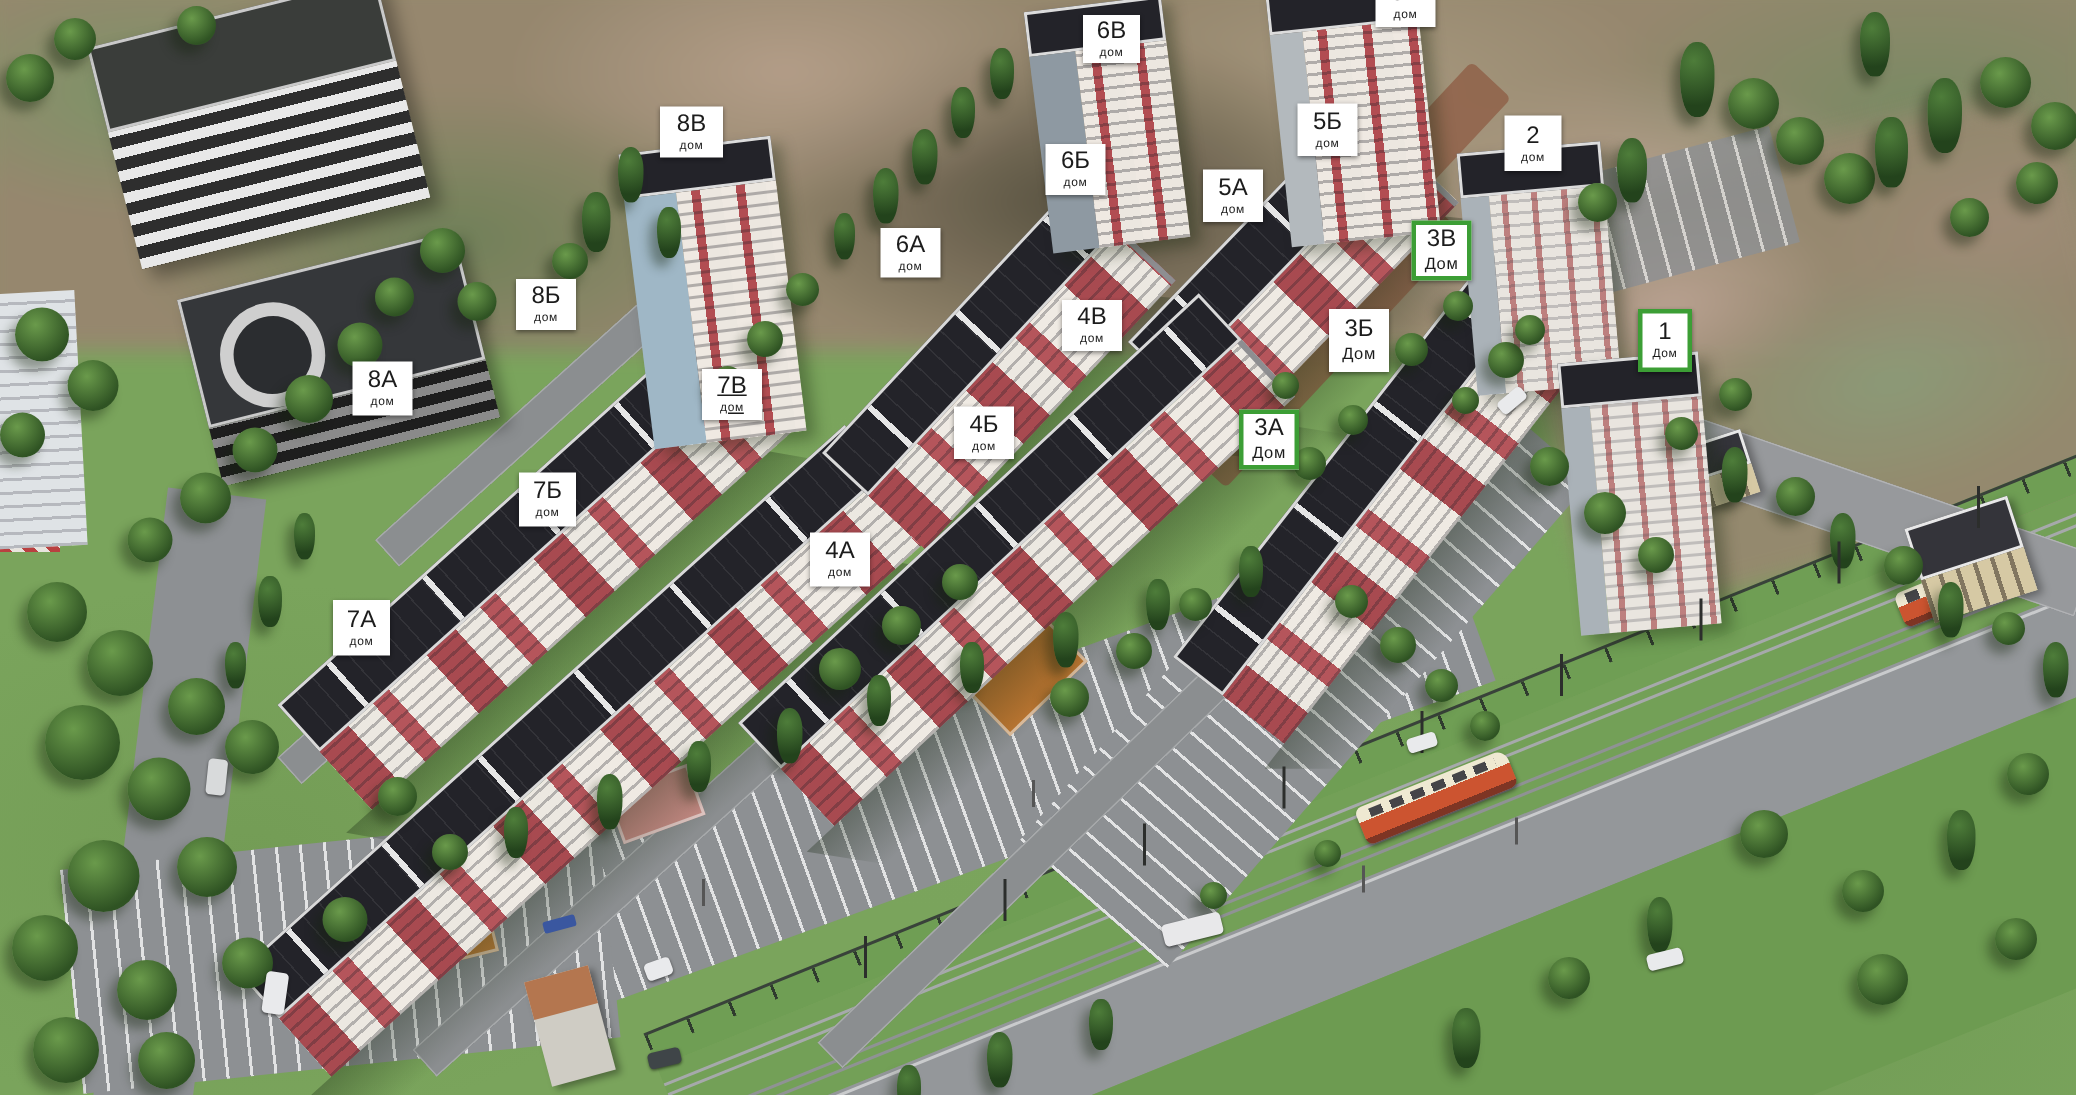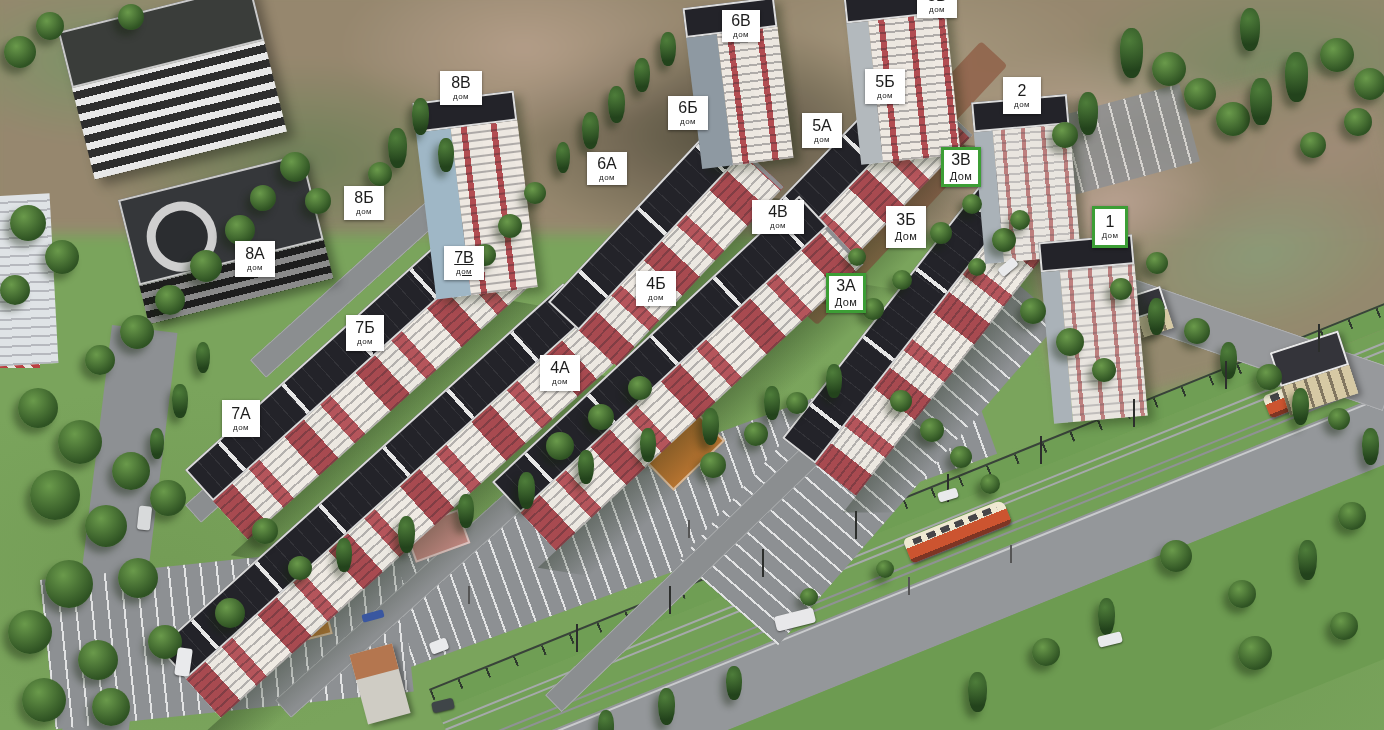--- a/index.html
+++ b/index.html
@@ -391,57 +391,57 @@
         <span class="sub">дом</span>
       </div>
     <div class="lbl" style="left:865px;top:69px;width:40px;height:35px;">
         <span class="big">5Б</span>
         <span class="sub">дом</span>
       </div>
     <div class="lbl" style="left:1003px;top:77px;width:38px;height:37px;">
         <span class="big">2</span>
         <span class="sub">дом</span>
       </div>
-    <div class="lbl" style="left:668px;top:96px;width:40px;height:34px;">
+    <div class="lbl" style="left:697px;top:96px;width:40px;height:34px;">
         <span class="big">6Б</span>
         <span class="sub">дом</span>
       </div>
     <div class="lbl" style="left:802px;top:113px;width:40px;height:35px;justify-content:center;">
         <span class="big">5А</span>
         <span class="sub">дом</span>
       </div>
     <div class="lbl dom green" style="left:941px;top:147px;width:40px;height:40px;">
         <span class="big">3В</span>
         <span class="sub">Дом</span>
       </div>
     <div class="lbl" style="left:587px;top:152px;width:40px;height:33px;">
         <span class="big">6А</span>
         <span class="sub">дом</span>
       </div>
     <div class="lbl" style="left:344px;top:186px;width:40px;height:34px;">
         <span class="big">8Б</span>
         <span class="sub">дом</span>
       </div>
-    <div class="lbl" style="left:708px;top:200px;width:52px;height:34px;margin-left:44px;">
+    <div class="lbl" style="left:708px;top:200px;width:40px;height:34px;">
         <span class="big">4В</span>
         <span class="sub">дом</span>
       </div>
     <div class="lbl dom" style="left:886px;top:206px;width:40px;height:42px;">
         <span class="big">3Б</span>
         <span class="sub">Дом</span>
       </div>
     <div class="lbl green" style="left:1092px;top:206px;width:36px;height:42px;">
         <span class="big">1</span>
         <span class="sub">Дом</span>
       </div>
     <div class="lbl" style="left:235px;top:241px;width:40px;height:36px;">
         <span class="big">8А</span>
         <span class="sub">дом</span>
       </div>
-    <div class="lbl" style="left:444px;top:246px;width:40px;height:34px;text-decoration:underline;">
+    <div class="lbl" style="left:468px;top:246px;width:40px;height:34px;text-decoration:underline;">
         <span class="big">7В</span>
         <span class="sub">дом</span>
       </div>
     <div class="lbl" style="left:636px;top:271px;width:40px;height:35px;">
         <span class="big">4Б</span>
         <span class="sub">дом</span>
       </div>
     <div class="lbl dom green" style="left:826px;top:273px;width:40px;height:40px;">
         <span class="big">3А</span>
         <span class="sub">Дом</span>

